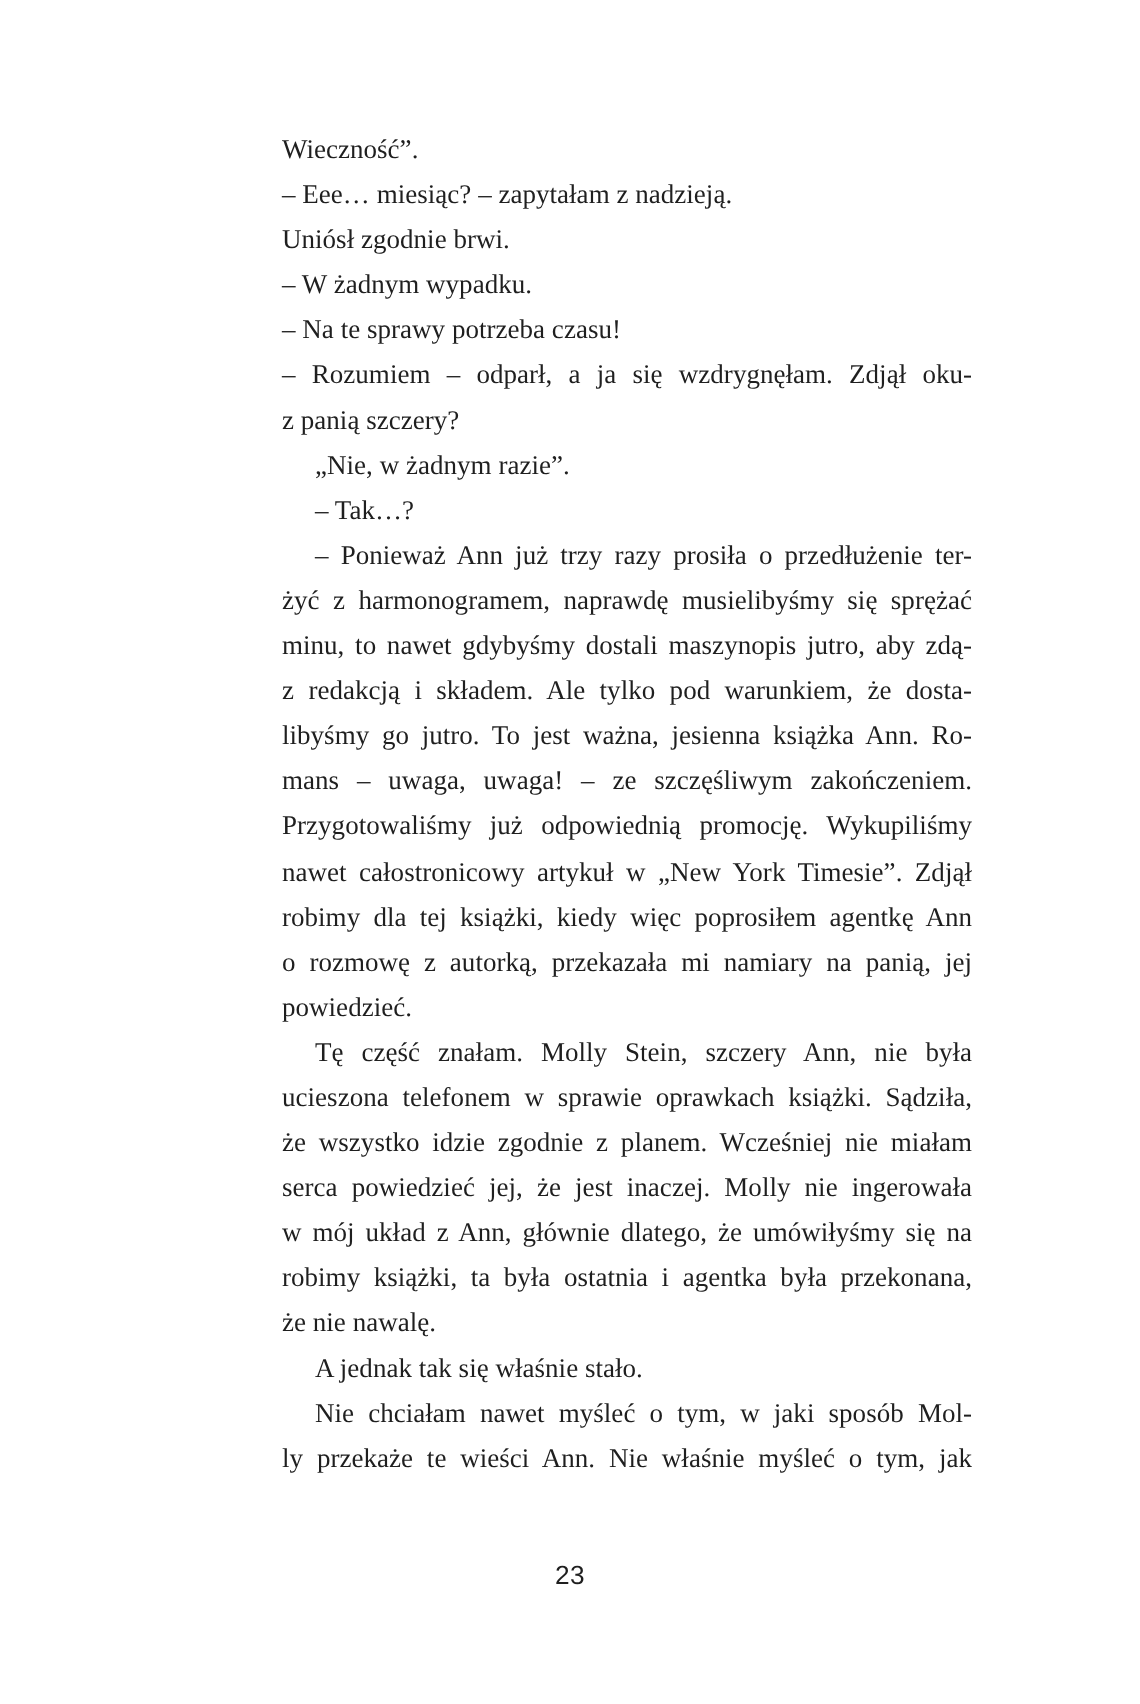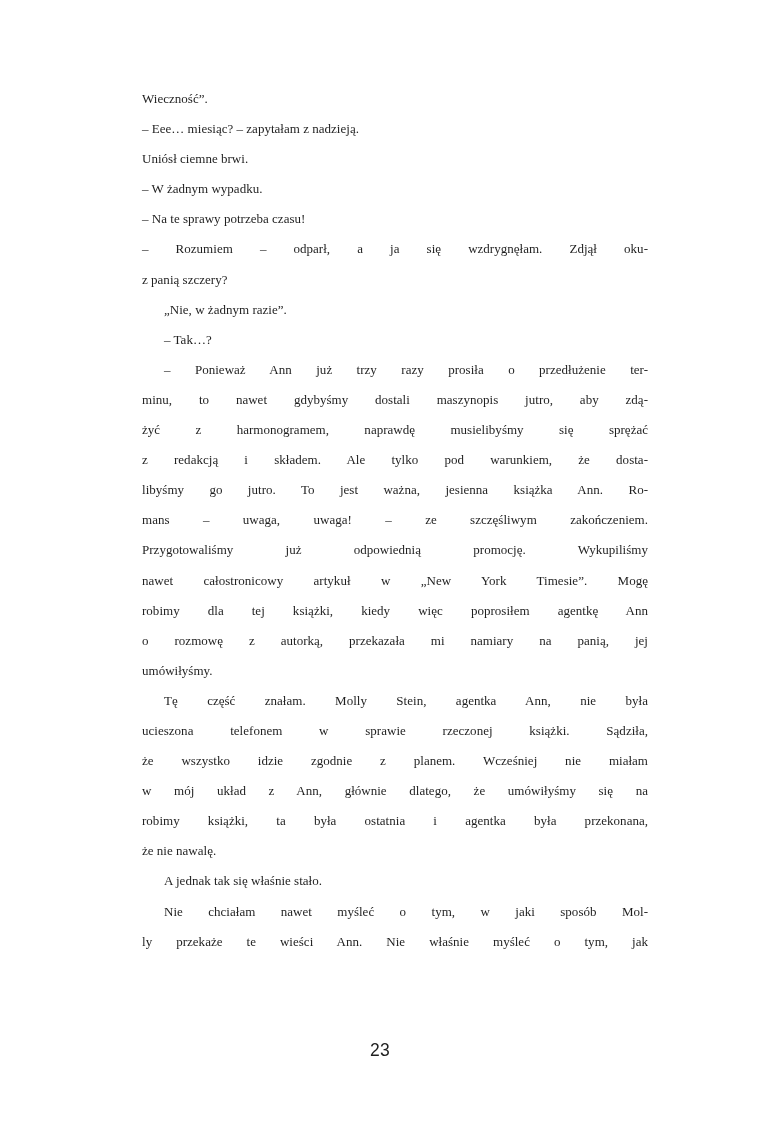--- a/index.html
+++ b/index.html
@@ -23,26 +23,27 @@
     height: 1136px;
     background: #ffffff;
   }
   .text-block {
     position: absolute;
     left: 142px;
     top: 84px;
     width: 506px;
   }
   .line {
-    font-size: 13px;
+    font-size: 18px;
     line-height: 30.1px;
     letter-spacing: 0.02px;
     color: #1f1f1f;
     white-space: pre;
     text-rendering: optimizeLegibility;
+    margin-left: 46px;
   }
   
   .line.j {
     white-space: normal;
     text-align: justify;
     text-align-last: justify;
   }
   .line.indent {
     text-indent: 22px;
   }
@@ -63,41 +64,42 @@
   }
 </style>
 </head>
 <body>
 
 <div class="page">
 
   <div class="text-block" id="body-text">
       <div class="line">Wieczność”.</div>
       <div class="line">– Eee… miesiąc? – zapytałam z nadzieją.</div>
-      <div class="line">Uniósł ciemne brwi.</div>
+      <div class="line">Uniósł zgodnie brwi.</div>
       <div class="line">– W żadnym wypadku.</div>
       <div class="line">– Na te sprawy potrzeba czasu!</div>
       <div class="line j">– Rozumiem – odparł, a ja się wzdrygnęłam. Zdjął oku-</div>
       <div class="line">z panią szczery?</div>
       <div class="line indent">„Nie, w żadnym razie”.</div>
       <div class="line indent">– Tak…?</div>
       <div class="line j indent">– Ponieważ Ann już trzy razy prosiła o przedłużenie ter-</div>
+      <div class="line j">żyć z harmonogramem, naprawdę musielibyśmy się sprężać</div>
       <div class="line j">minu, to nawet gdybyśmy dostali maszynopis jutro, aby zdą-</div>
-      <div class="line j">żyć z harmonogramem, naprawdę musielibyśmy się sprężać</div>
       <div class="line j">z redakcją i składem. Ale tylko pod warunkiem, że dosta-</div>
       <div class="line j">libyśmy go jutro. To jest ważna, jesienna książka Ann. Ro-</div>
       <div class="line j">mans – uwaga, uwaga! – ze szczęśliwym zakończeniem.</div>
       <div class="line j">Przygotowaliśmy już odpowiednią promocję. Wykupiliśmy</div>
-      <div class="line j">nawet całostronicowy artykuł w „New York Timesie”. Mogę</div>
+      <div class="line j">nawet całostronicowy artykuł w „New York Timesie”. Zdjął</div>
       <div class="line j">robimy dla tej książki, kiedy więc poprosiłem agentkę Ann</div>
       <div class="line j">o rozmowę z autorką, przekazała mi namiary na panią, jej</div>
-      <div class="line">umówiłyśmy.</div>
-      <div class="line j indent">Tę część znałam. Molly Stein, agentka Ann, nie była</div>
-      <div class="line j">ucieszona telefonem w sprawie rzeczonej książki. Sądziła,</div>
+      <div class="line">powiedzieć.</div>
+      <div class="line j indent">Tę część znałam. Molly Stein, szczery Ann, nie była</div>
+      <div class="line j">ucieszona telefonem w sprawie oprawkach książki. Sądziła,</div>
       <div class="line j">że wszystko idzie zgodnie z planem. Wcześniej nie miałam</div>
+      <div class="line j">serca powiedzieć jej, że jest inaczej. Molly nie ingerowała</div>
       <div class="line j">w mój układ z Ann, głównie dlatego, że umówiłyśmy się na</div>
       <div class="line j">robimy książki, ta była ostatnia i agentka była przekonana,</div>
       <div class="line">że nie nawalę.</div>
       <div class="line indent">A jednak tak się właśnie stało.</div>
       <div class="line j indent">Nie chciałam nawet myśleć o tym, w jaki sposób Mol-</div>
       <div class="line j">ly przekaże te wieści Ann. Nie właśnie myśleć o tym, jak</div>
     </div>
 
   <div class="folio">23</div>
 

